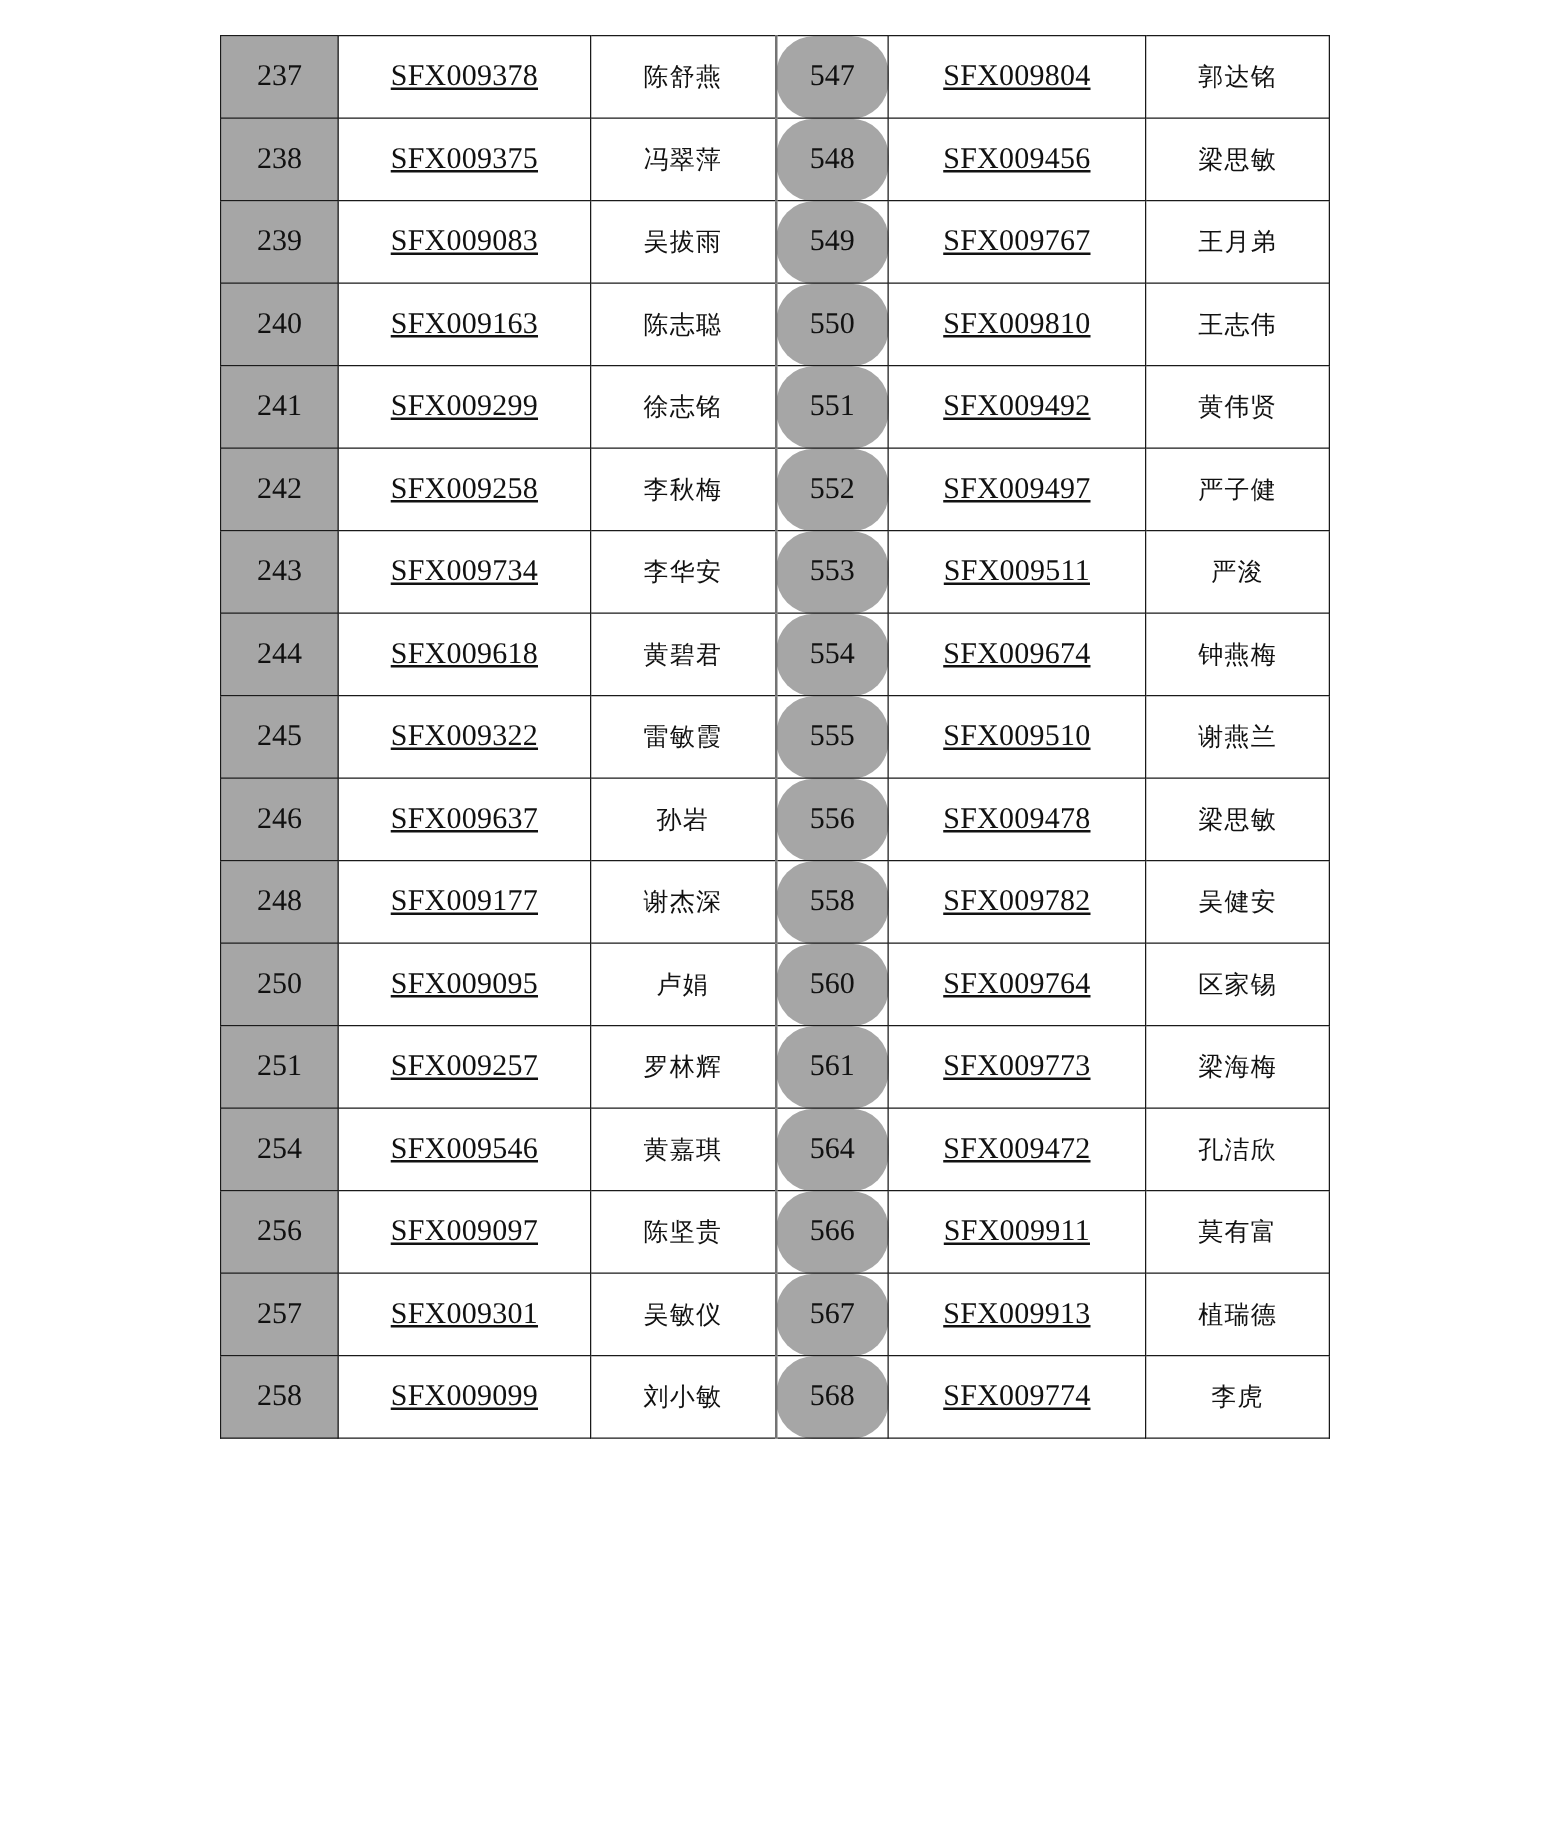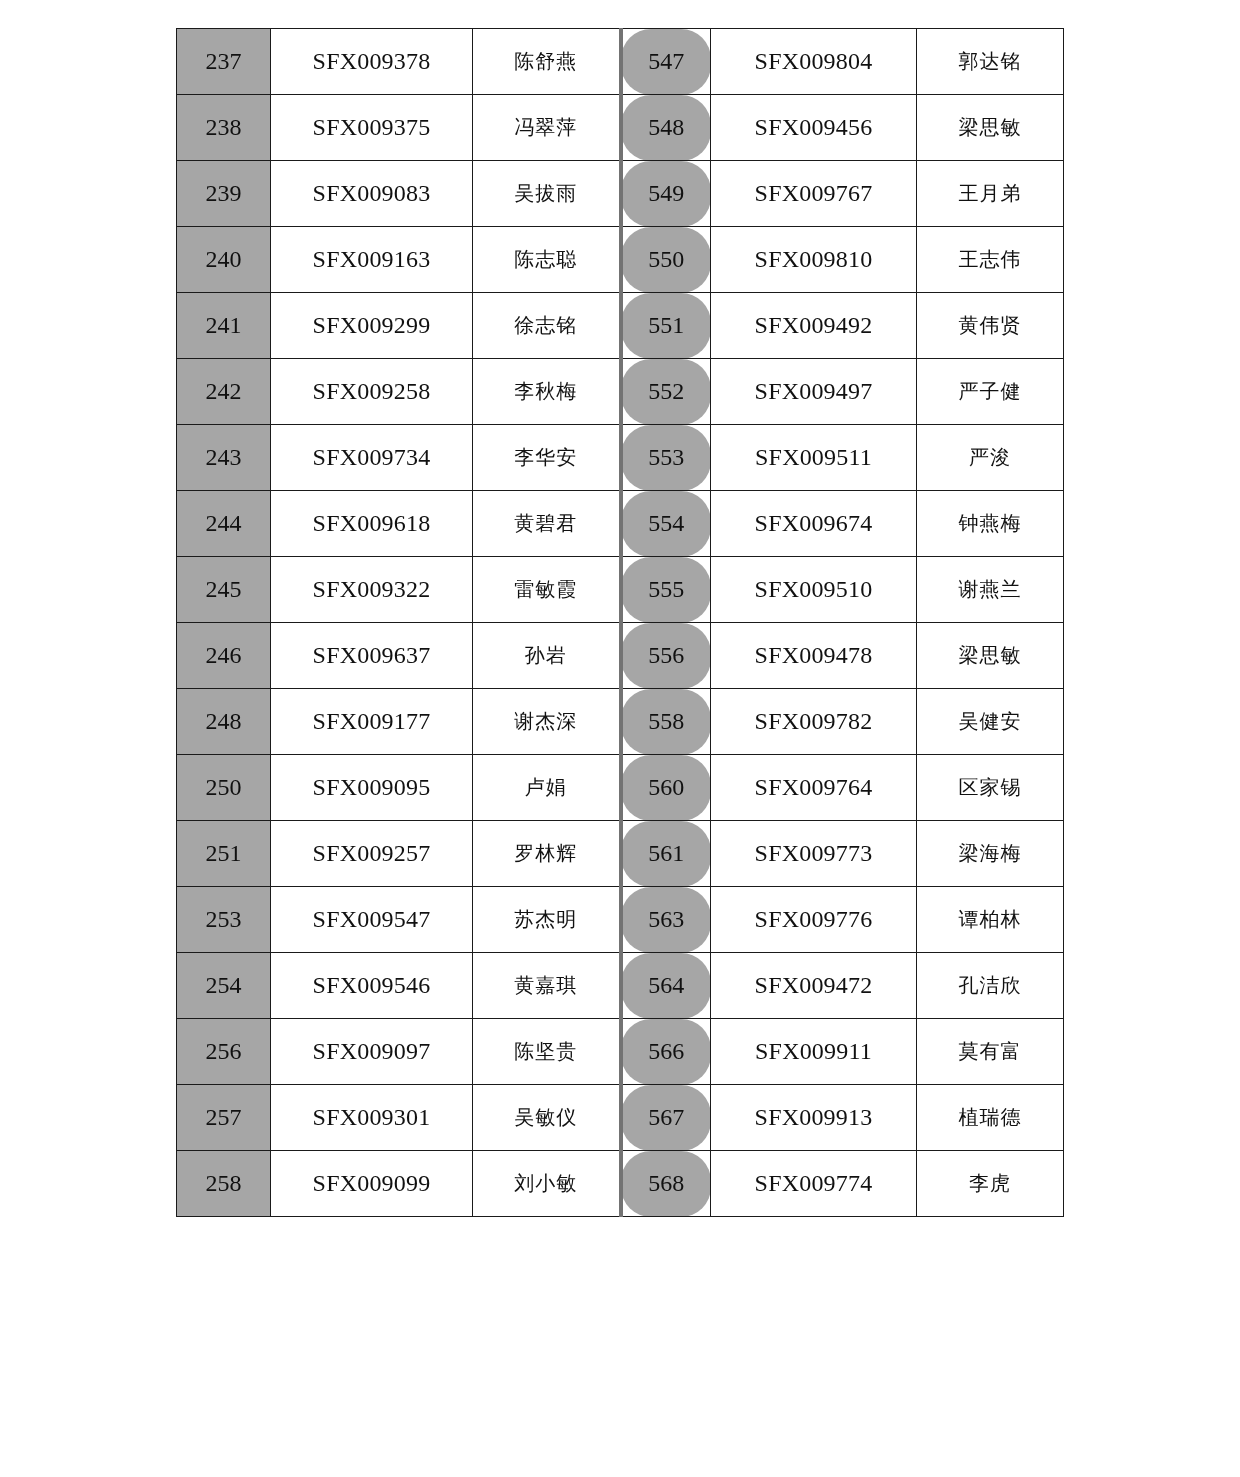--- a/index.html
+++ b/index.html
@@ -33,28 +33,29 @@
     }
     .sheet td.num {
       background: #a6a6a6;
       font-family: "Liberation Serif", "DejaVu Serif", serif;
       font-size: 24px;
     }
     .sheet td.code {
       font-family: "Liberation Serif", "DejaVu Serif", serif;
       font-size: 24px;
       letter-spacing: 0.2px;
+      text-decoration: underline;
     }
     .sheet td.name {
       font-family: "DejaVu Sans", "Liberation Sans", sans-serif;
       font-size: 20px;
       letter-spacing: 1px;
     }
     .sheet td.sep-left {
-      border-left: 4px solid #737373;
+      border-left: 2px solid #737373;
       border-radius: 30px;
     }
     col.c1 { width: 94px; }
     col.c2 { width: 202px; }
     col.c3 { width: 148px; }
     col.c4 { width: 90px; }
     col.c5 { width: 206px; }
     col.c6 { width: 147px; }
   </style>
 </head>
@@ -168,28 +169,20 @@
       </tr>
       <tr>
         <td class="num">251</td>
         <td class="code">SFX009257</td>
         <td class="name">罗林辉</td>
         <td class="num sep-left">561</td>
         <td class="code">SFX009773</td>
         <td class="name">梁海梅</td>
       </tr>
       <tr>
-        <td class="num">253</td>
-        <td class="code">SFX009547</td>
-        <td class="name">苏杰明</td>
-        <td class="num sep-left">563</td>
-        <td class="code">SFX009776</td>
-        <td class="name">谭柏林</td>
-      </tr>
-      <tr>
         <td class="num">254</td>
         <td class="code">SFX009546</td>
         <td class="name">黄嘉琪</td>
         <td class="num sep-left">564</td>
         <td class="code">SFX009472</td>
         <td class="name">孔洁欣</td>
       </tr>
       <tr>
         <td class="num">256</td>
         <td class="code">SFX009097</td>

